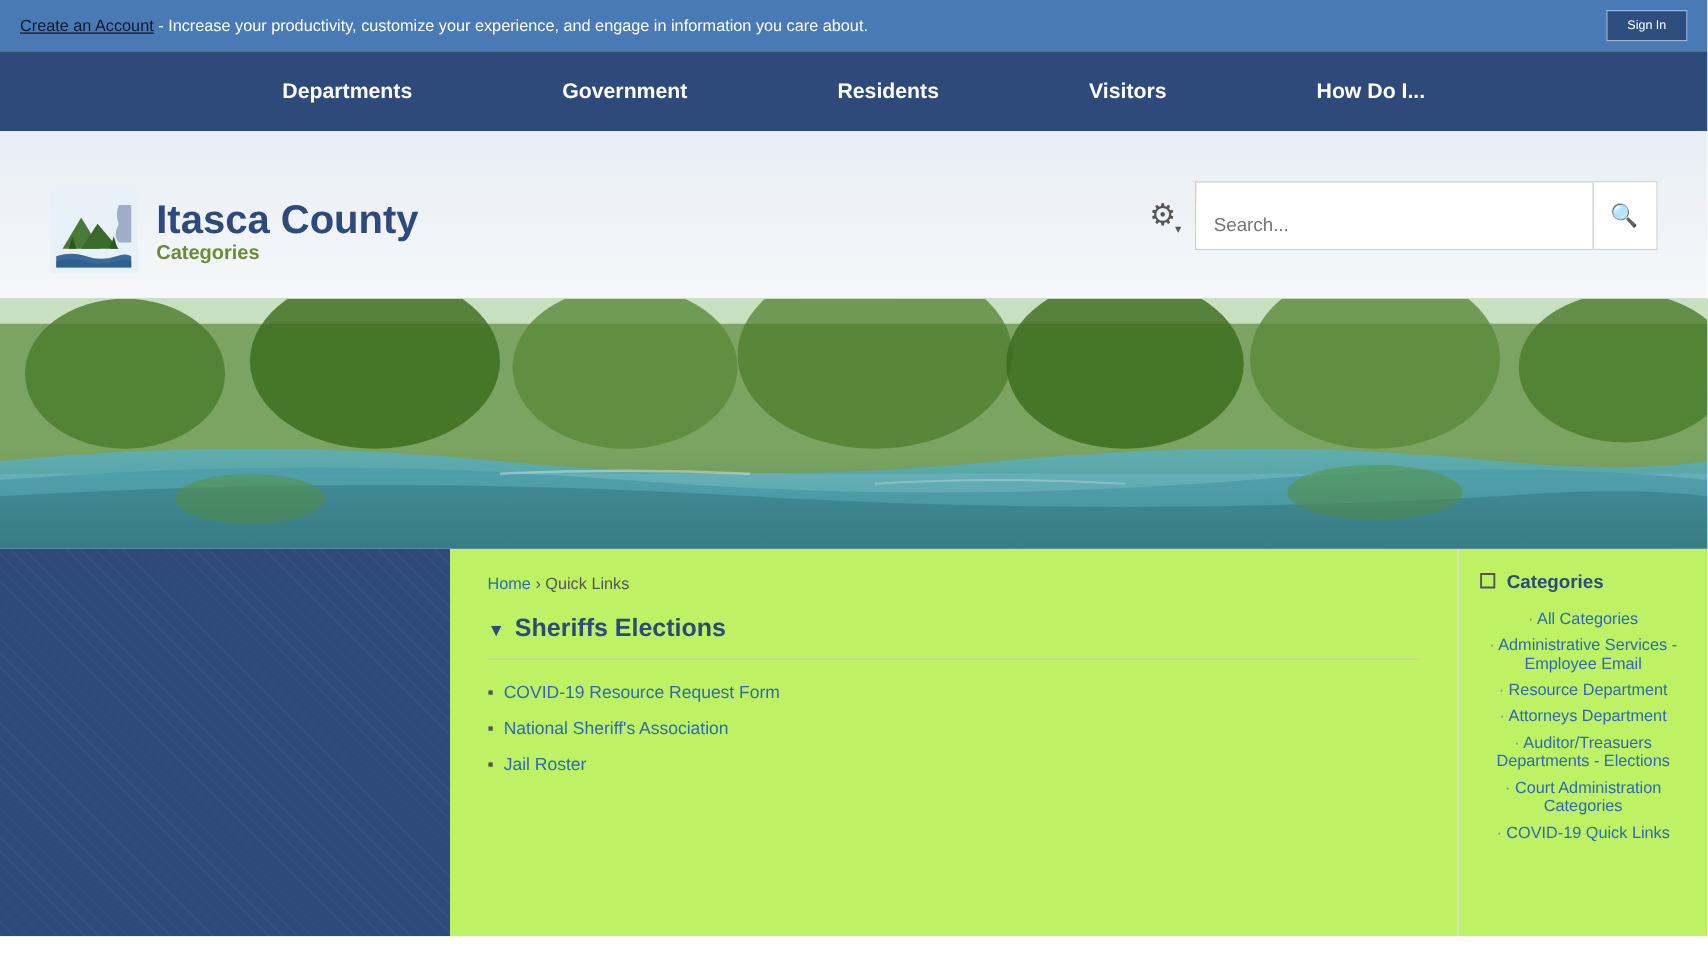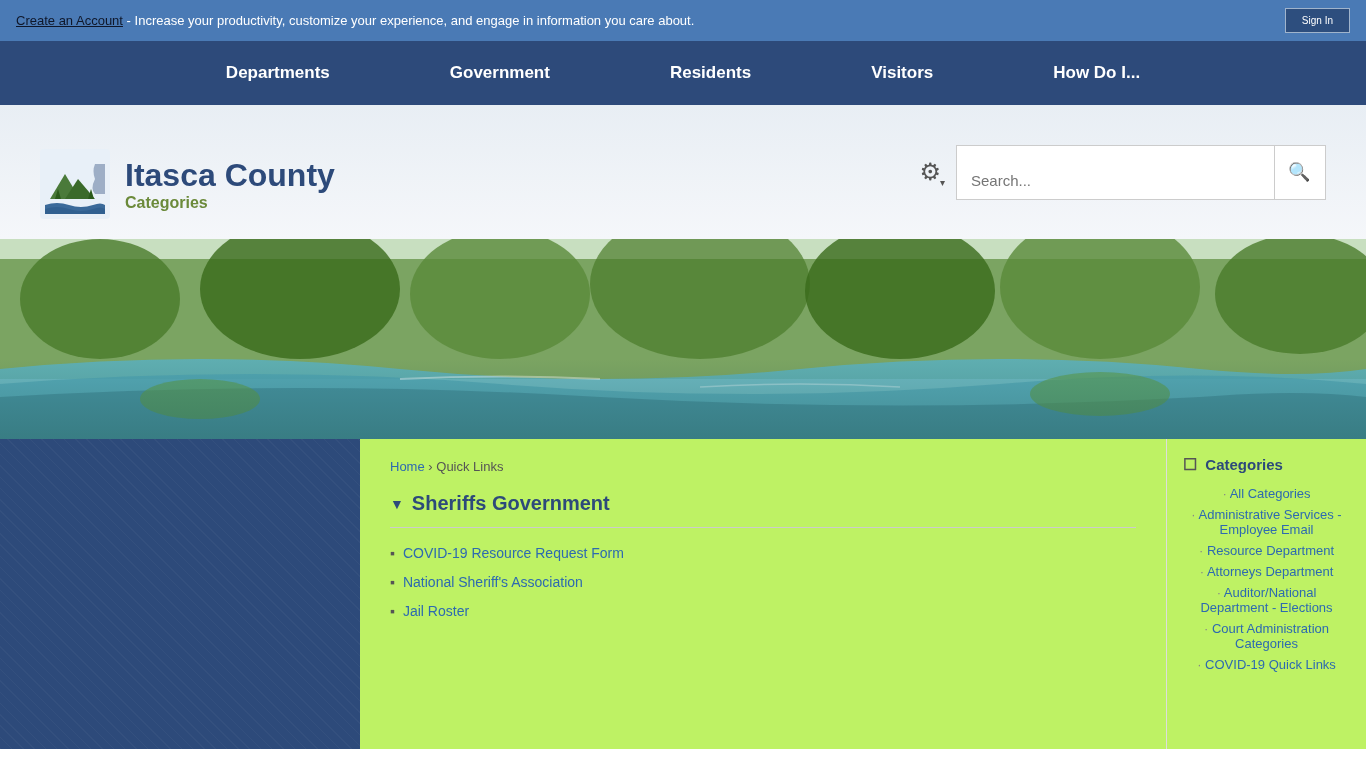--- a/index.html
+++ b/index.html
@@ -351,21 +351,21 @@
   <main class="main-content">
 
     <div class="breadcrumb">
       <a href="#">Home</a>
       <span> › </span>
       <span>Quick Links</span>
     </div>
 
     <div class="section-header">
       <span class="triangle-icon">▼</span>
-      <span class="section-title">Sheriffs Government</span>
+      <span class="section-title">Sheriffs Elections</span>
     </div>
     <hr class="divider">
 
     <ul class="links-list">
       <li>
         <a href="#">COVID-19 Resource Request Form</a>
       </li>
       <li>
         <a href="#">National Sheriff's Association</a>
       </li>
@@ -387,21 +387,21 @@
       <li>
         <a href="#">Administrative Services - Employee Email</a>
       </li>
       <li>
         <a href="#">Resource Department</a>
       </li>
       <li>
         <a href="#">Attorneys Department</a>
       </li>
       <li>
-        <a href="#">Auditor/National Department - Elections</a>
+        <a href="#">Auditor/Treasuers Departments - Elections</a>
       </li>
       <li>
         <a href="#">Court Administration Categories</a>
       </li>
       <li>
         <a href="#">COVID-19 Quick Links</a>
       </li>
     </ul>
   </aside>
 </div>

